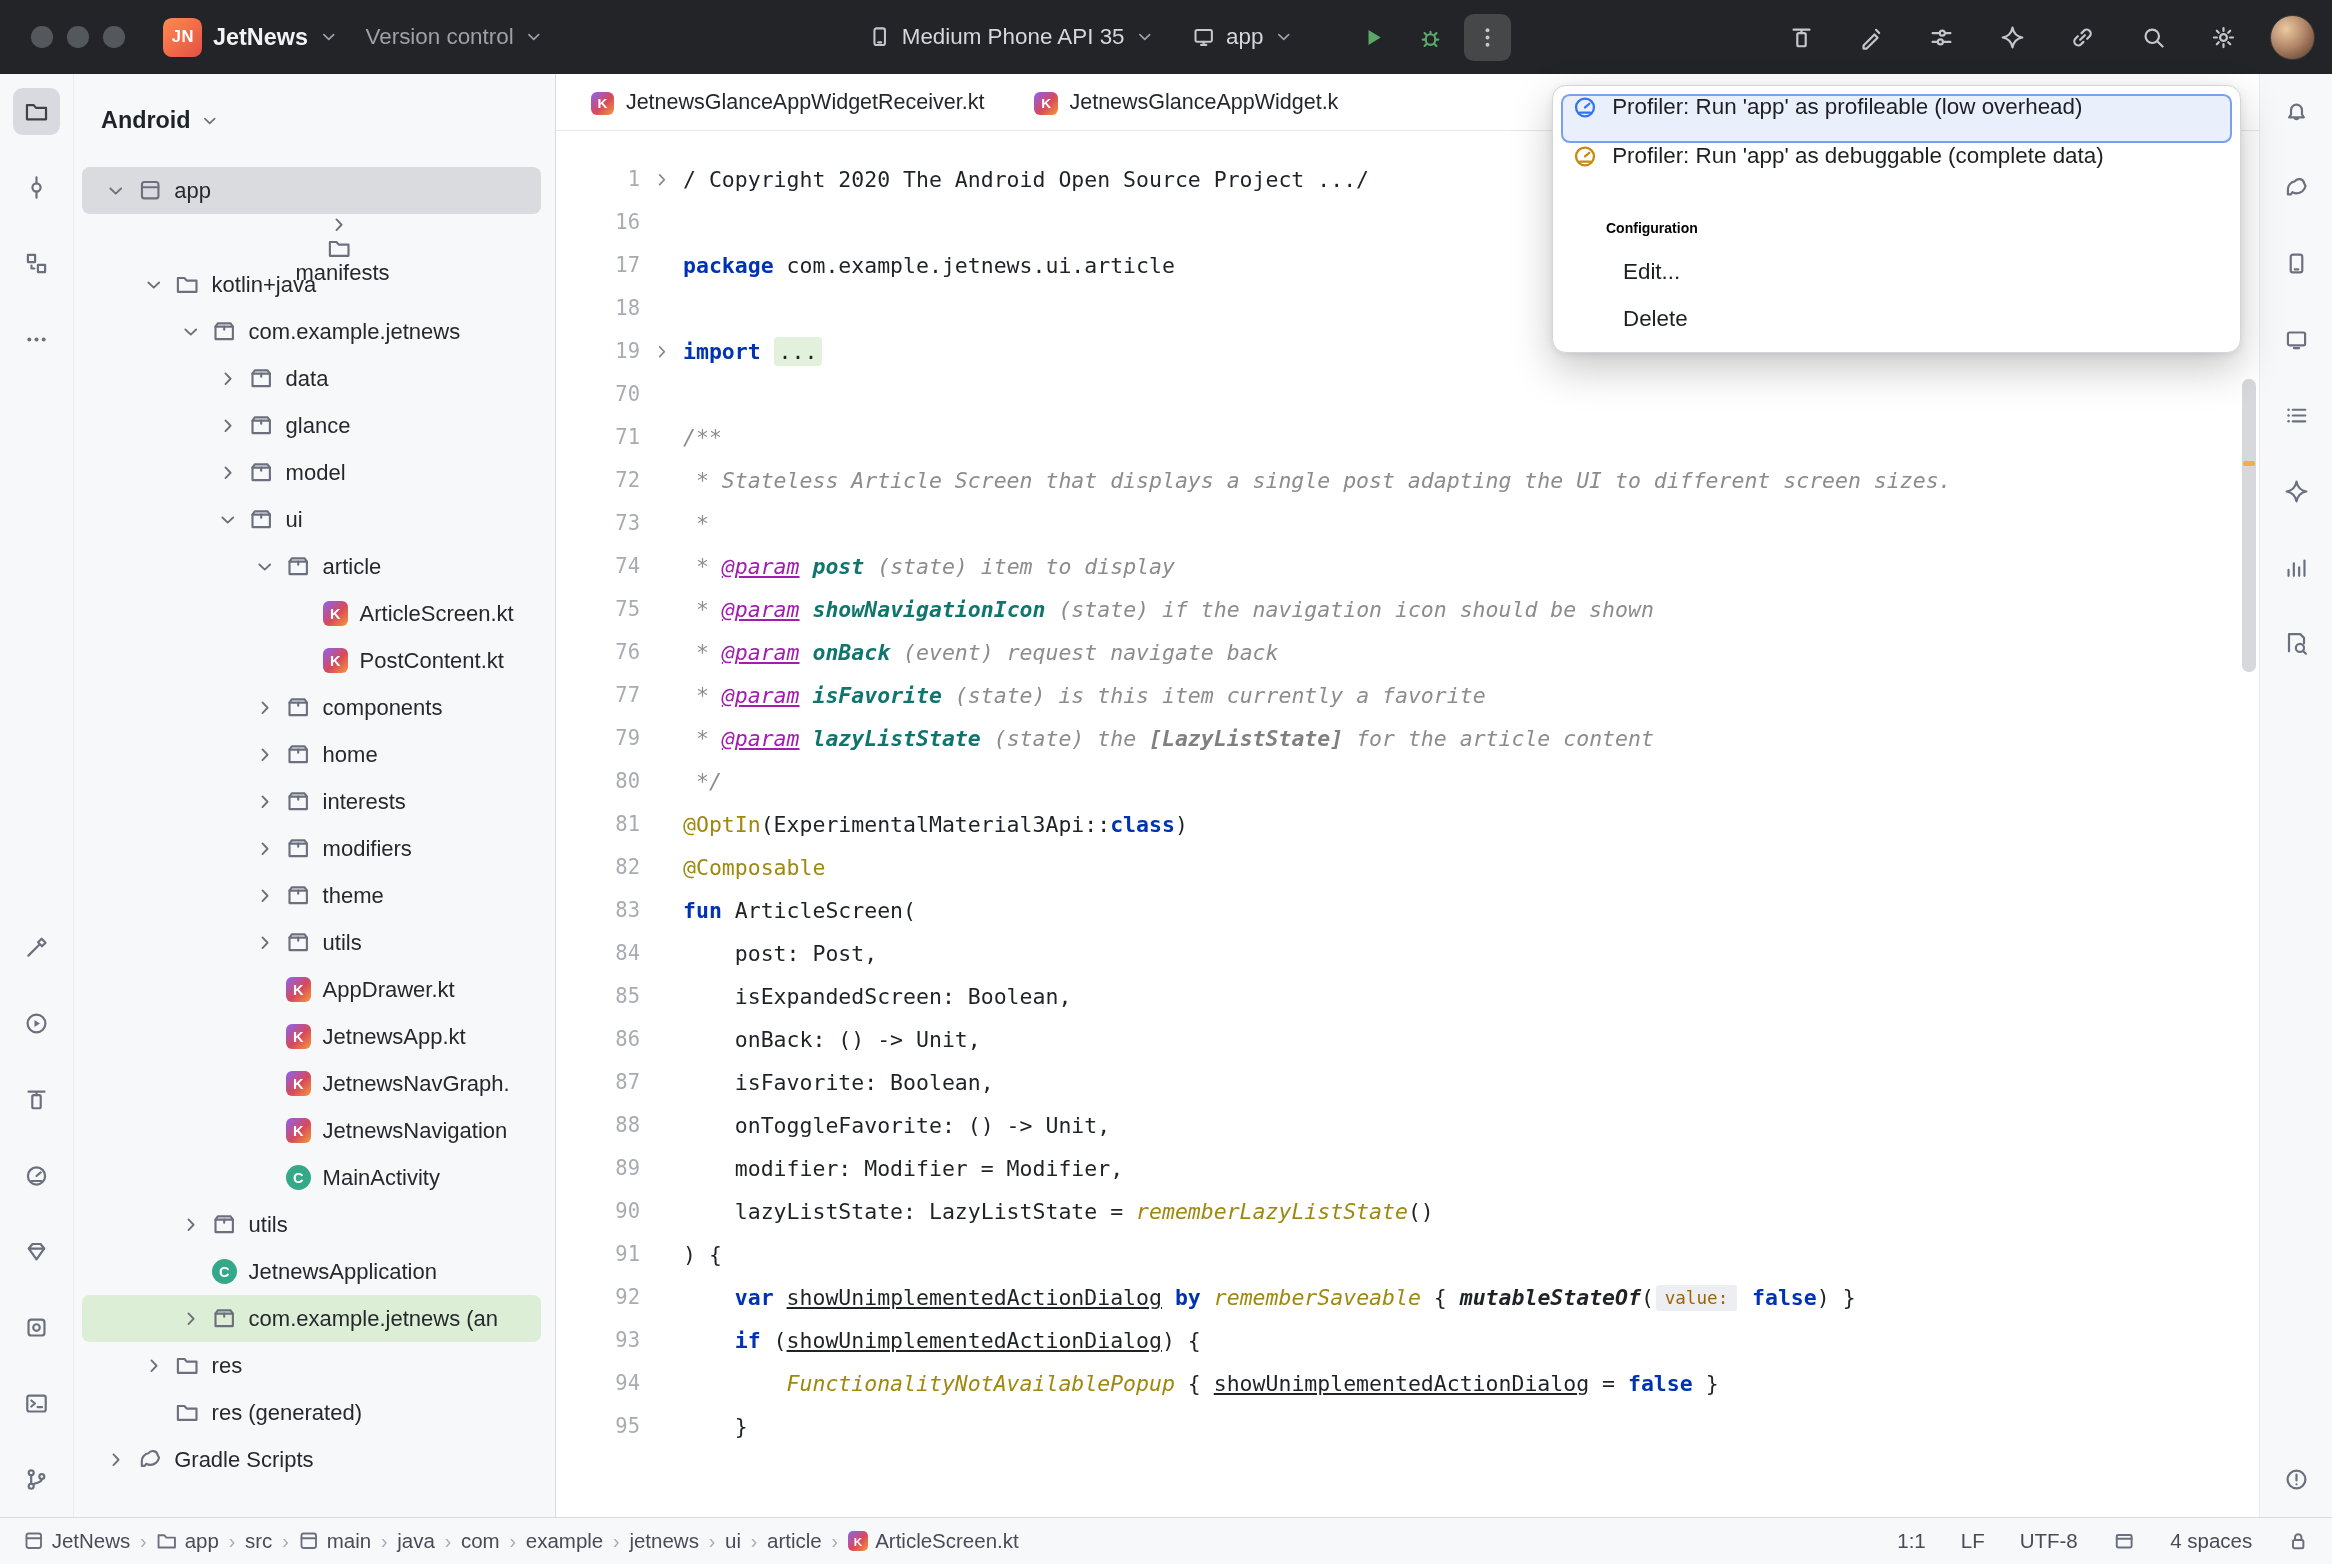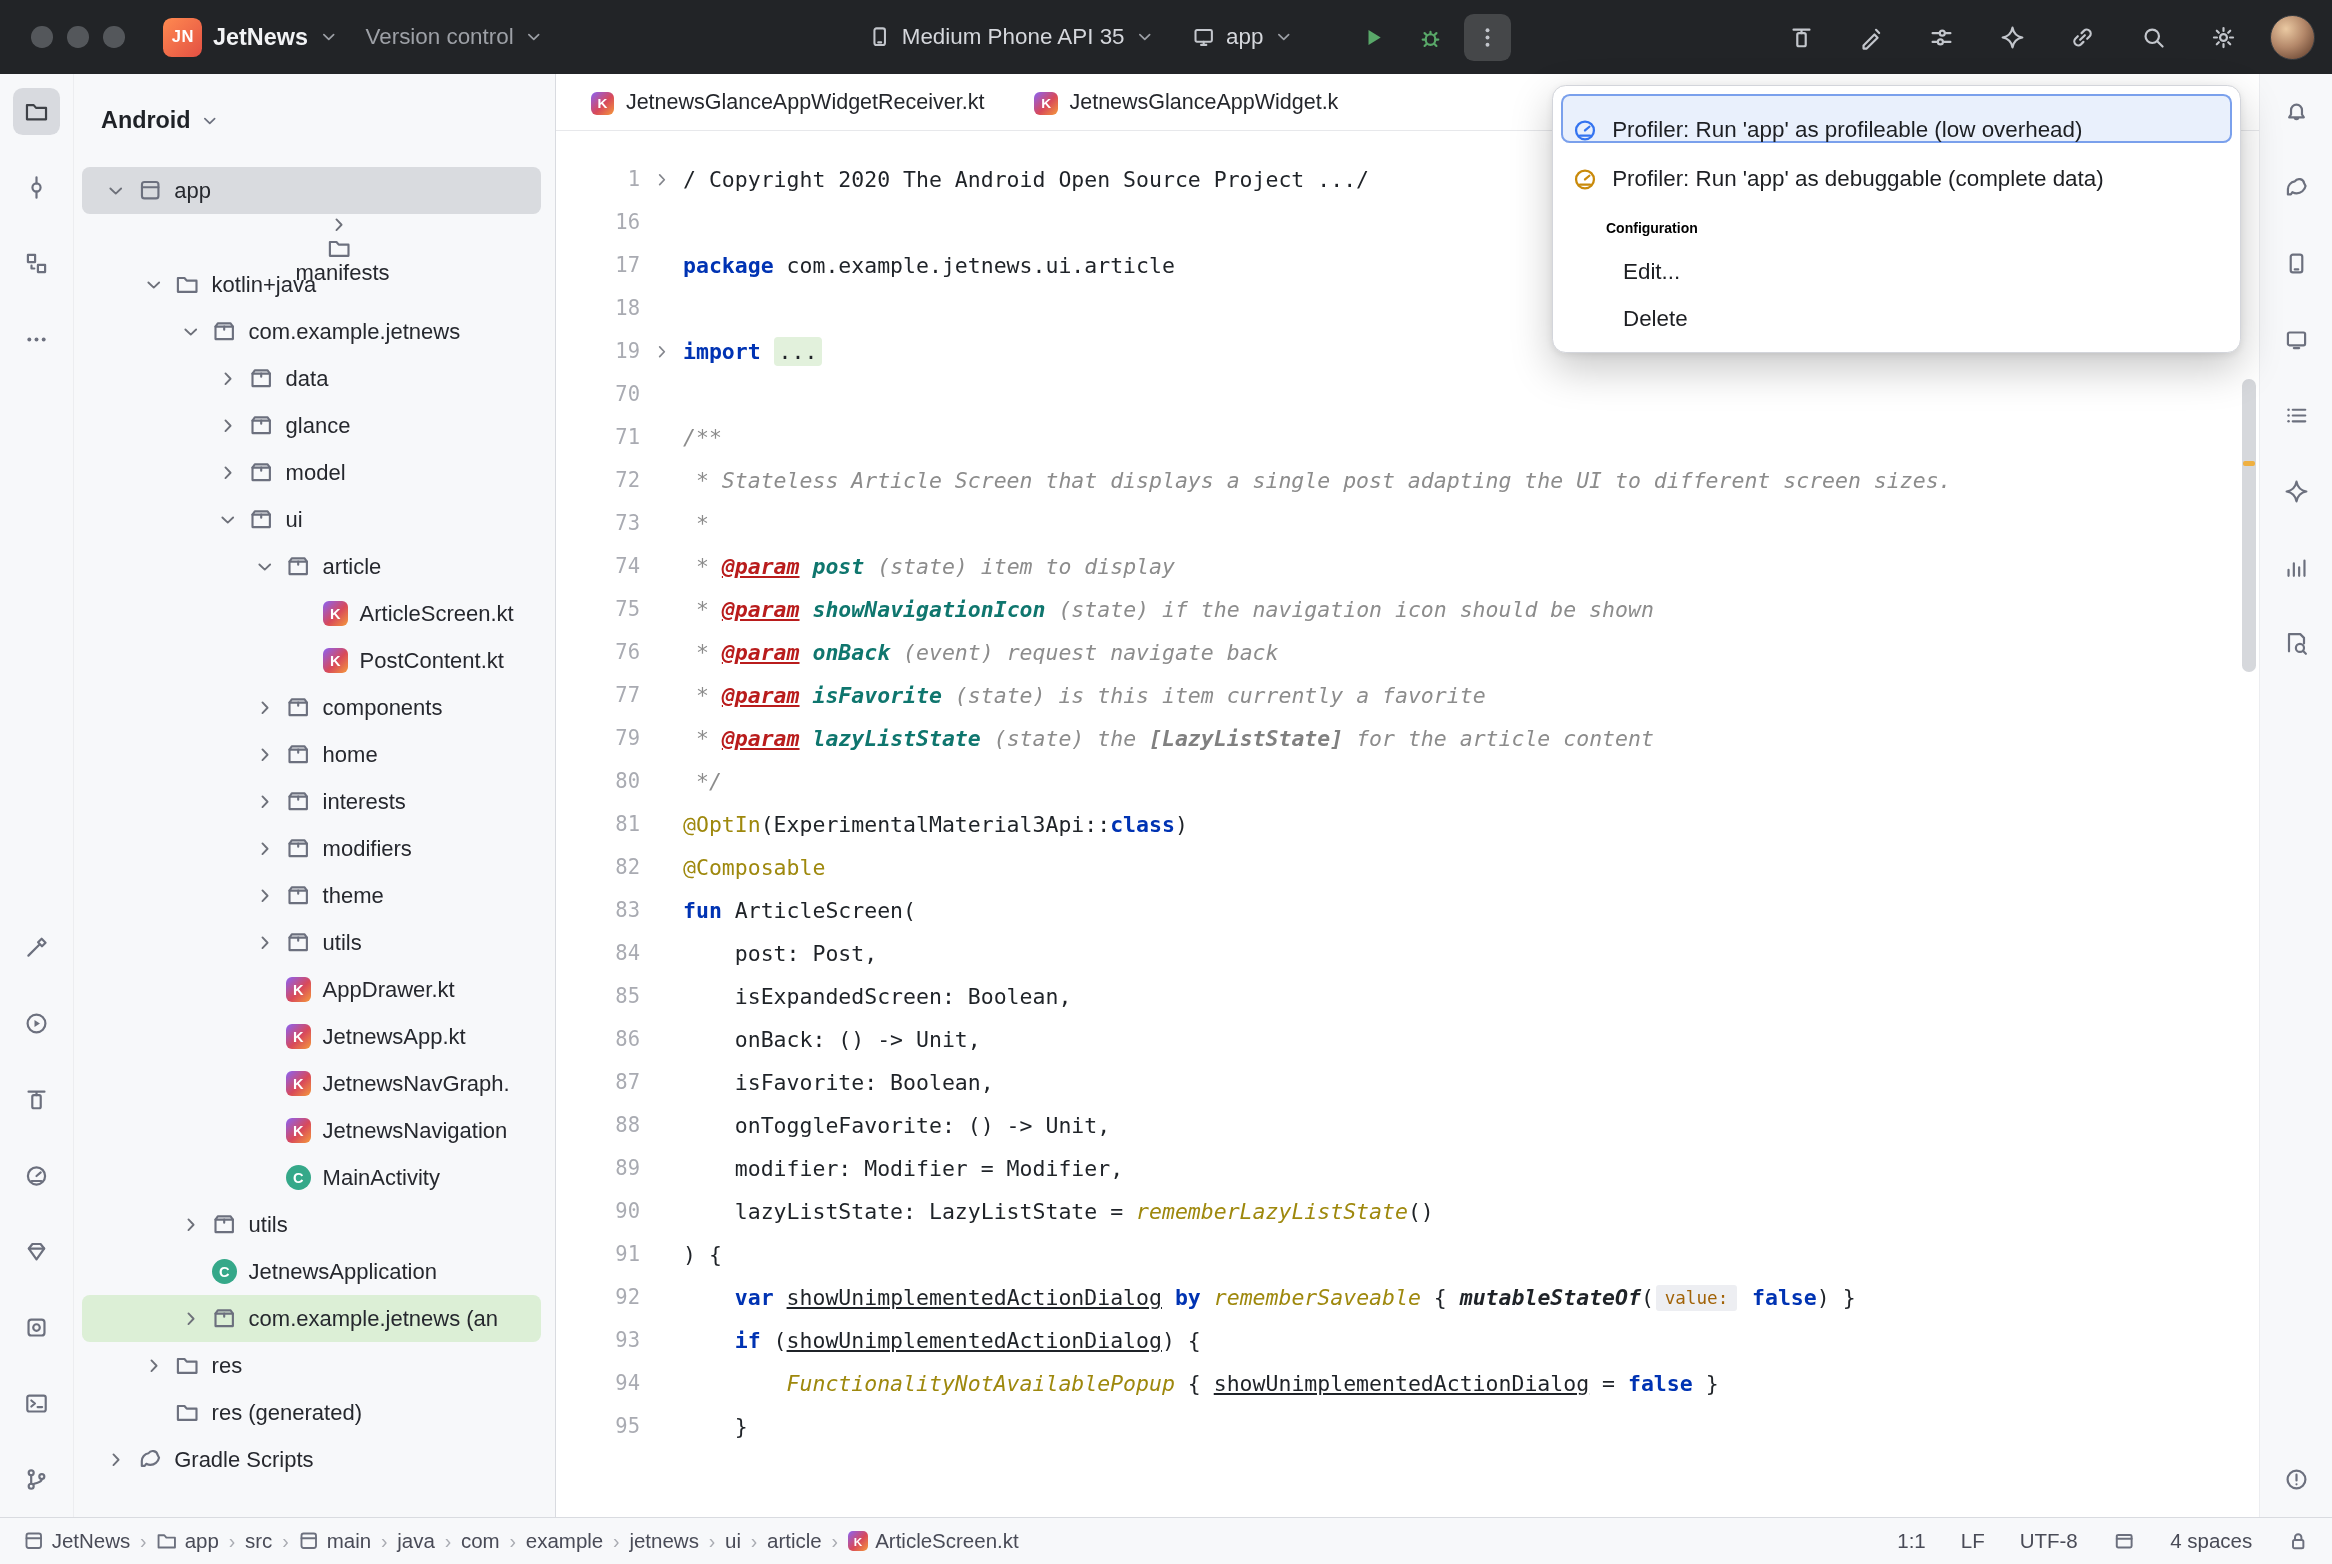--- a/index.html
+++ b/index.html
@@ -66,36 +66,36 @@
   .tab{display:flex;align-items:center;gap:11.7px;padding:0 25px;font-size:21.5px;color:#25272C}
   .codewrap{flex:1;overflow:hidden;padding-top:27px;font-family:"DejaVu Sans Mono","Liberation Mono",monospace;font-size:21.5px}
   .cline{display:flex;height:43px;line-height:43px;white-space:pre}
   .lnum{width:84px;text-align:right;color:#A9ABB2;flex:none;font-size:20.5px}
   .lfold{width:43px;flex:none;display:flex;align-items:center;justify-content:center;color:#84868D}
   .lfold .ic{width:19.5px;height:19.5px}
   .ltext{flex:1;color:#1F2328;white-space:pre}
   .ltext .k{color:#0033B3;font-weight:600}
   .ltext .p{color:#1F2328}
   .ltext .c{color:#8C8C8C;font-style:italic}
-  .ltext .ct{color:#b91c1c;font-style:italic;font-weight:700;text-decoration:underline}
+  .ltext .ct{color:#a21caf;font-style:italic;font-weight:400;text-decoration:underline}
   .ltext .cp{color:#0f766e;font-style:italic;font-weight:700}
   .ltext .cb{color:#808080;font-style:italic;font-weight:700}
   .ltext .an{color:#9E880D}
   .ltext .fc{color:#9E880D;font-style:italic}
   .ltext .fi{color:#1F2328;font-style:italic;font-weight:600}
   .ltext .u{color:#1F2328;text-decoration:underline}
   .ltext .fold{background:#E2F1DC;border-radius:3.9px;padding:2px 4.9px;color:#1F2328}
   .ltext .hint{background:#EDEEF2;color:#a16207;border-radius:3px;padding:2.9px 8.8px;font-size:17.6px;margin:0 2px;vertical-align:1px}
   .vthumb{position:absolute;right:2.9px;top:305px;width:13.7px;height:293px;background:#D6D8DC;border-radius:6.8px}
   .vmark{position:absolute;right:3.9px;top:387px;width:11.7px;height:4.9px;background:#EFB041;border-radius:2px}
 
   
   .popup{position:absolute;left:1552px;top:85px;width:689px;background:#FFFFFF;border:1px solid #D3D5DB;border-radius:13.7px;
     box-shadow:0 15.6px 41px rgba(0,0,0,.22),0 2px 7.8px rgba(0,0,0,.08);padding:7.8px 0 9.8px;z-index:50}
-  .pitem{height:49px;display:flex;align-items:flex-end;gap:13.7px;margin:0 7.8px;padding:0 11.7px;border-radius:8.8px;font-size:22.4px;color:#1D1F23;white-space:nowrap}
+  .pitem{height:49px;display:flex;align-items:flex-start;gap:13.7px;margin:0 7.8px;padding:0 11.7px;border-radius:8.8px;font-size:22.4px;color:#1D1F23;white-space:nowrap}
   .pitem.selected{background:#E9F0FC;box-shadow:inset 0 0 0 2px #7AA0EC}
   .picon{display:flex}
   .picon .ic{width:26px;height:26px}
   .pi-a{color:#3574F0}
   .pi-b{color:#C98A0B}
   .phead{height:41px;display:flex;align-items:center;padding-left:53px;margin-top:15.6px;color:#000000;font-size:14px;font-weight:700}
   .paction{height:47px;display:flex;align-items:center;padding-left:70px;font-size:22.4px;color:#1D1F23}
 
   
   .statusbar{height:47px;background:#F7F8FA;border-top:1px solid #D9DBE0;display:flex;align-items:center;padding:0 23.4px;

